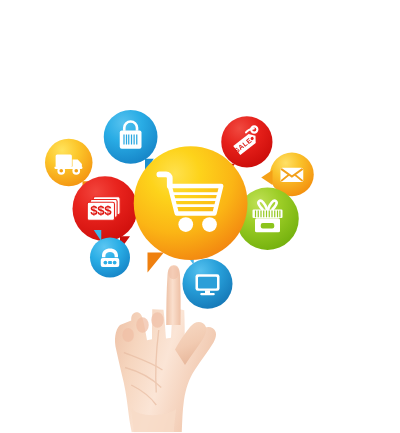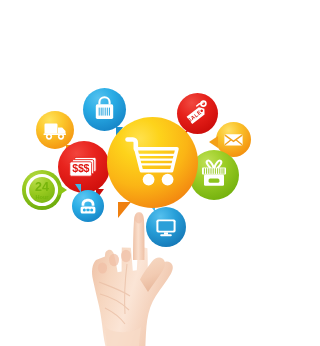--- a/index.html
+++ b/index.html
@@ -75,30 +75,20 @@
     font-family: "Liberation Sans", sans-serif;
     font-weight: bold;
     fill: #77b50c;
   }
 </style>
 </head>
 <body>
 
 <div id="stage">
 
-  <div class="bubble g-green" style="left:22px; top:170px; width:40px; height:40px;">
-    <div class="tail" style="right:-5px; top:14px; border-width:6px 0 6px 9px; border-color:transparent transparent transparent #8cc514;"></div>
-    <span class="glyph">
-      <svg width="40" height="40" viewBox="0 0 40 40">
-        <circle cx="20" cy="20" r="14.5" fill="none" stroke="#ffffff" stroke-width="3.2"></circle>
-        <text class="hr-text" x="20" y="21.4" text-anchor="middle" font-size="12.5">24</text>
-        <text class="hr-text" x="20" y="28.6" text-anchor="middle" font-size="5.6">Hour</text>
-      </svg>
-    </span>
-  </div>
 
   <div class="bubble g-amber" style="left:36px; top:111px; width:38px; height:38px;">
     <div class="tail" style="right:2px; bottom:-5px; border-width:9px 6px 0 0; border-color:#f29110 transparent transparent transparent;"></div>
     <span class="glyph">
       <svg width="38" height="38" viewBox="0 0 38 38">
         <rect x="8.5" y="12.5" width="13" height="10" rx="1.2" fill="#ffffff"></rect>
         <path d="M22 16.5h4.2l3.3 3.6v2.4H22z" fill="#ffffff"></path>
         <rect x="7.5" y="22.2" width="22.5" height="1.9" rx="0.9" fill="#ffffff"></rect>
         <circle cx="13" cy="25.6" r="3.1" fill="#ffffff"></circle>
         <circle cx="13" cy="25.6" r="1.45" fill="#f2a114"></circle>

